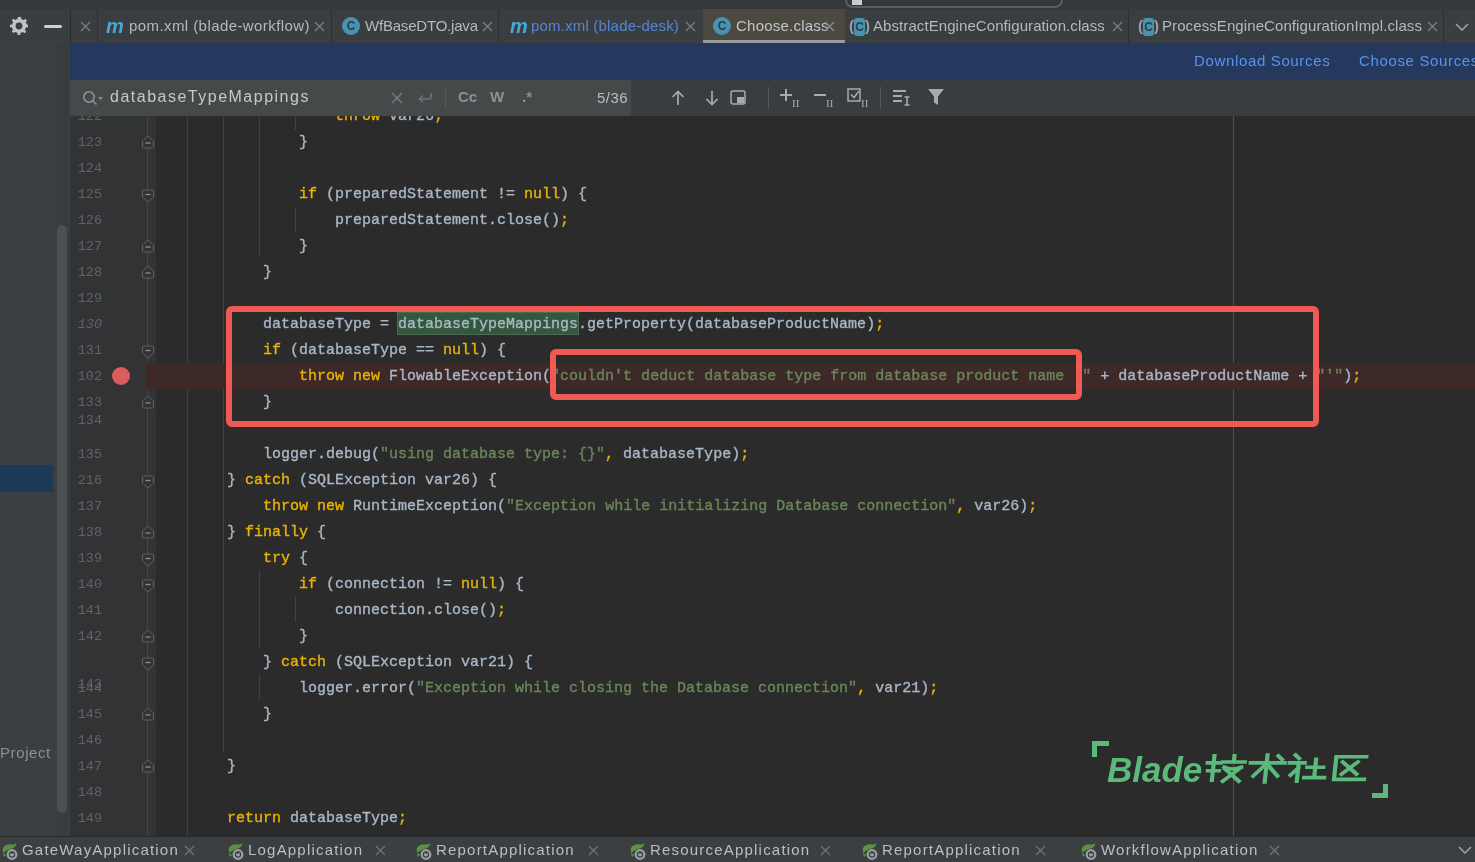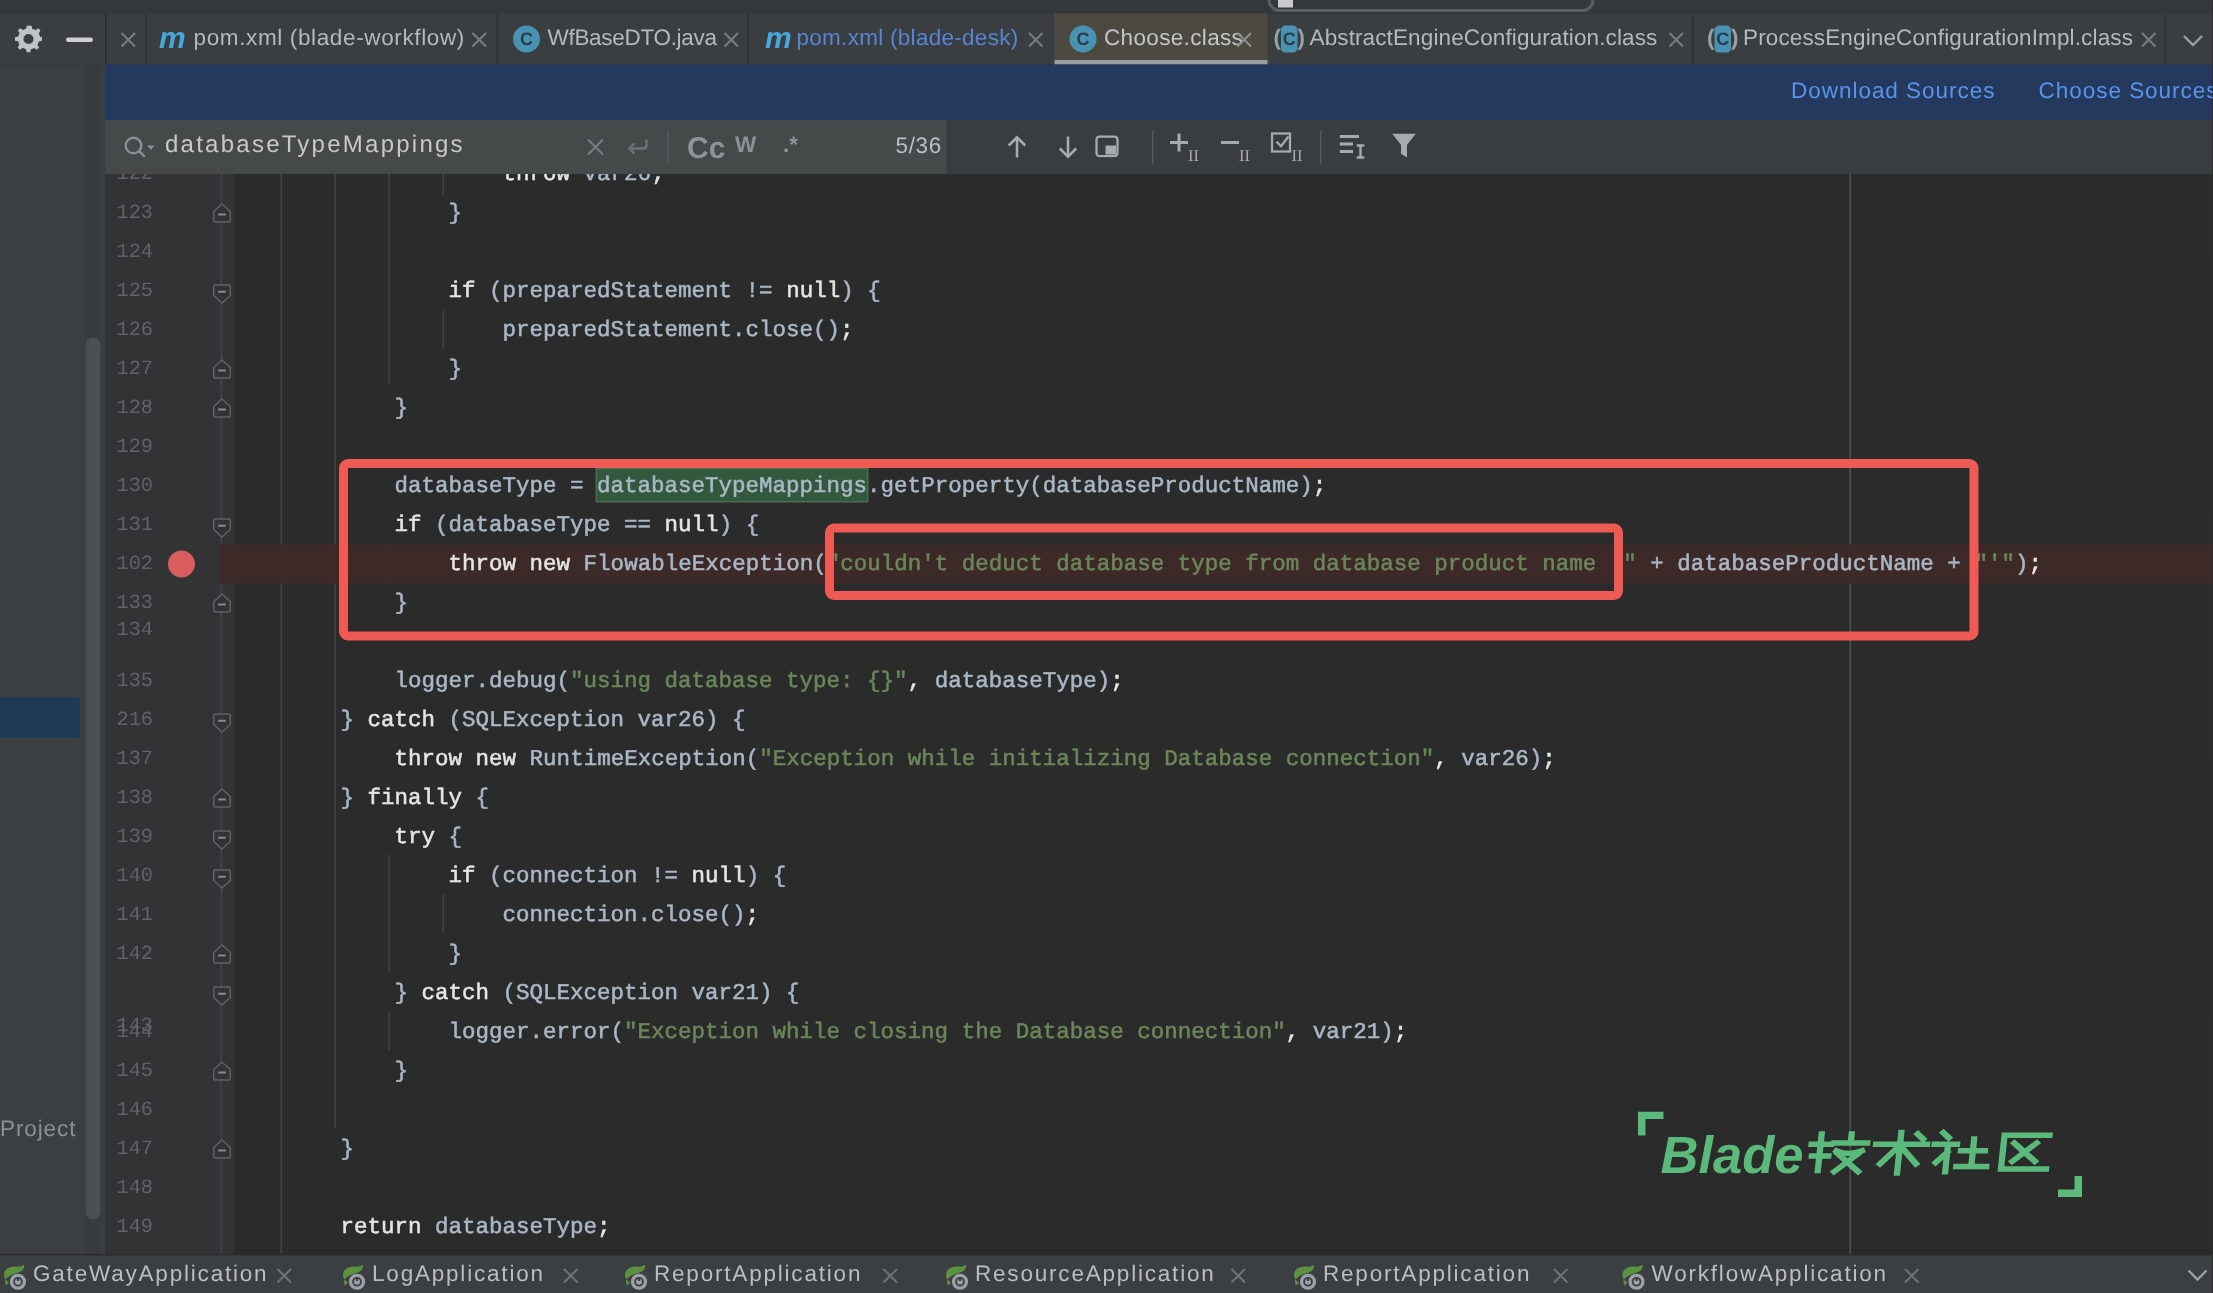--- a/index.html
+++ b/index.html
@@ -1,20 +1,20 @@
 <!DOCTYPE html>
 <html><head>
 <meta charset="utf-8">
 <style>
   * { margin:0; padding:0; box-sizing:border-box; }
   html,body { width:1475px; height:862px; background:#2B2B2B; overflow:hidden; }
   body { position:relative; font-family:"Liberation Sans", sans-serif; }
   .abs { position:absolute; }
   
-  .kw { color:#e5e5e5; }
+  .kw { color:#eab308; }
   .st { color:#6A8759; }
   .codeline { position:absolute; left:155px; white-space:pre; font-family:"Liberation Mono", monospace; font-size:15px; line-height:26px; color:#A9B7C6; letter-spacing:0; -webkit-text-stroke:0.35px; }
   .lnum { position:absolute; width:47px; text-align:right; font-family:"Liberation Mono", monospace; font-size:13.5px; line-height:26px; color:#606366; left:55px; }
   .guide { position:absolute; width:1px; background:#3E4245; }
 </style>
 </head>
 <body>
 
 <div class="abs" style="left:0;top:0;width:1475px;height:9px;background:#35383A;">
   <div class="abs" style="left:845px;top:-10px;width:218px;height:18px;border:2px solid #5A5E60;border-radius:8px;"></div>
@@ -106,21 +106,21 @@
   </svg>
   <div class="abs" style="left:40px;top:8px;color:#C8C8C8;font-size:16px;letter-spacing:1.5px;">databaseTypeMappings</div>
   <svg class="abs" style="left:321px;top:12px;" width="12" height="12" viewBox="0 0 12 12">
       <path stroke="#7A7E81" stroke-width="1.4" d="M1 1 L11 11 M11 1 L1 11"></path>
     </svg>
 
   <svg class="abs" style="left:348px;top:10px;" width="15" height="15" viewBox="0 0 15 15">
       <path fill="none" stroke="#6E7275" stroke-width="1.6" d="M13 3 L13 7 Q13 9 11 9 L2 9 M5 5.5 L1.5 9 L5 12.5"></path>
     </svg>
   <div class="abs" style="left:375px;top:7px;width:1px;height:21px;background:#55595B;"></div>
-  <div class="abs" style="left:388px;top:8px;color:#8E9294;font-size:20px;font-weight:bold;">Cc</div>
+  <div class="abs" style="left:388px;top:8px;color:#8E9294;font-size:15px;font-weight:bold;">Cc</div>
   <div class="abs" style="left:420px;top:8px;color:#8E9294;font-size:15px;font-weight:bold;">W</div>
   <div class="abs" style="left:452px;top:8px;color:#8E9294;font-size:15px;font-weight:bold;">.*</div>
   <div class="abs" style="left:527px;top:9px;color:#BBBEC1;font-size:15px;letter-spacing:0.45px;">5/36</div>
 
   <svg class="abs" style="left:601px;top:10px;" width="14" height="16" viewBox="0 0 14 16">
       <path fill="none" stroke="#A8ABAD" stroke-width="1.7" d="M7 15 L7 2 M1.5 7 L7 1.5 L12.5 7"></path>
     </svg>
 
   <svg class="abs" style="left:635px;top:10px;" width="14" height="16" viewBox="0 0 14 16">
       <path fill="none" stroke="#A8ABAD" stroke-width="1.7" d="M7 1 L7 14 M1.5 9 L7 14.5 L12.5 9"></path>
@@ -182,21 +182,21 @@
 
   <div id="lnums">
       <div class="lnum" style="top:-12px;">122</div>
       <div class="lnum" style="top:14px;">123</div>
       <div class="lnum" style="top:40px;">124</div>
       <div class="lnum" style="top:66px;">125</div>
       <div class="lnum" style="top:92px;">126</div>
       <div class="lnum" style="top:118px;">127</div>
       <div class="lnum" style="top:144px;">128</div>
       <div class="lnum" style="top:170px;">129</div>
-      <div class="lnum" style="top:196px;">130</div>
+      <div class="lnum" style="top:196px;font-style:italic;">130</div>
       <div class="lnum" style="top:222px;">131</div>
       <div class="lnum" style="top:248px;">102</div>
       <div class="lnum" style="top:274px;">133</div>
       <div class="lnum" style="top:292px;">134</div>
       <div class="lnum" style="top:326px;">135</div>
       <div class="lnum" style="top:352px;">216</div>
       <div class="lnum" style="top:378px;">137</div>
       <div class="lnum" style="top:404px;">138</div>
       <div class="lnum" style="top:430px;">139</div>
       <div class="lnum" style="top:456px;">140</div>

